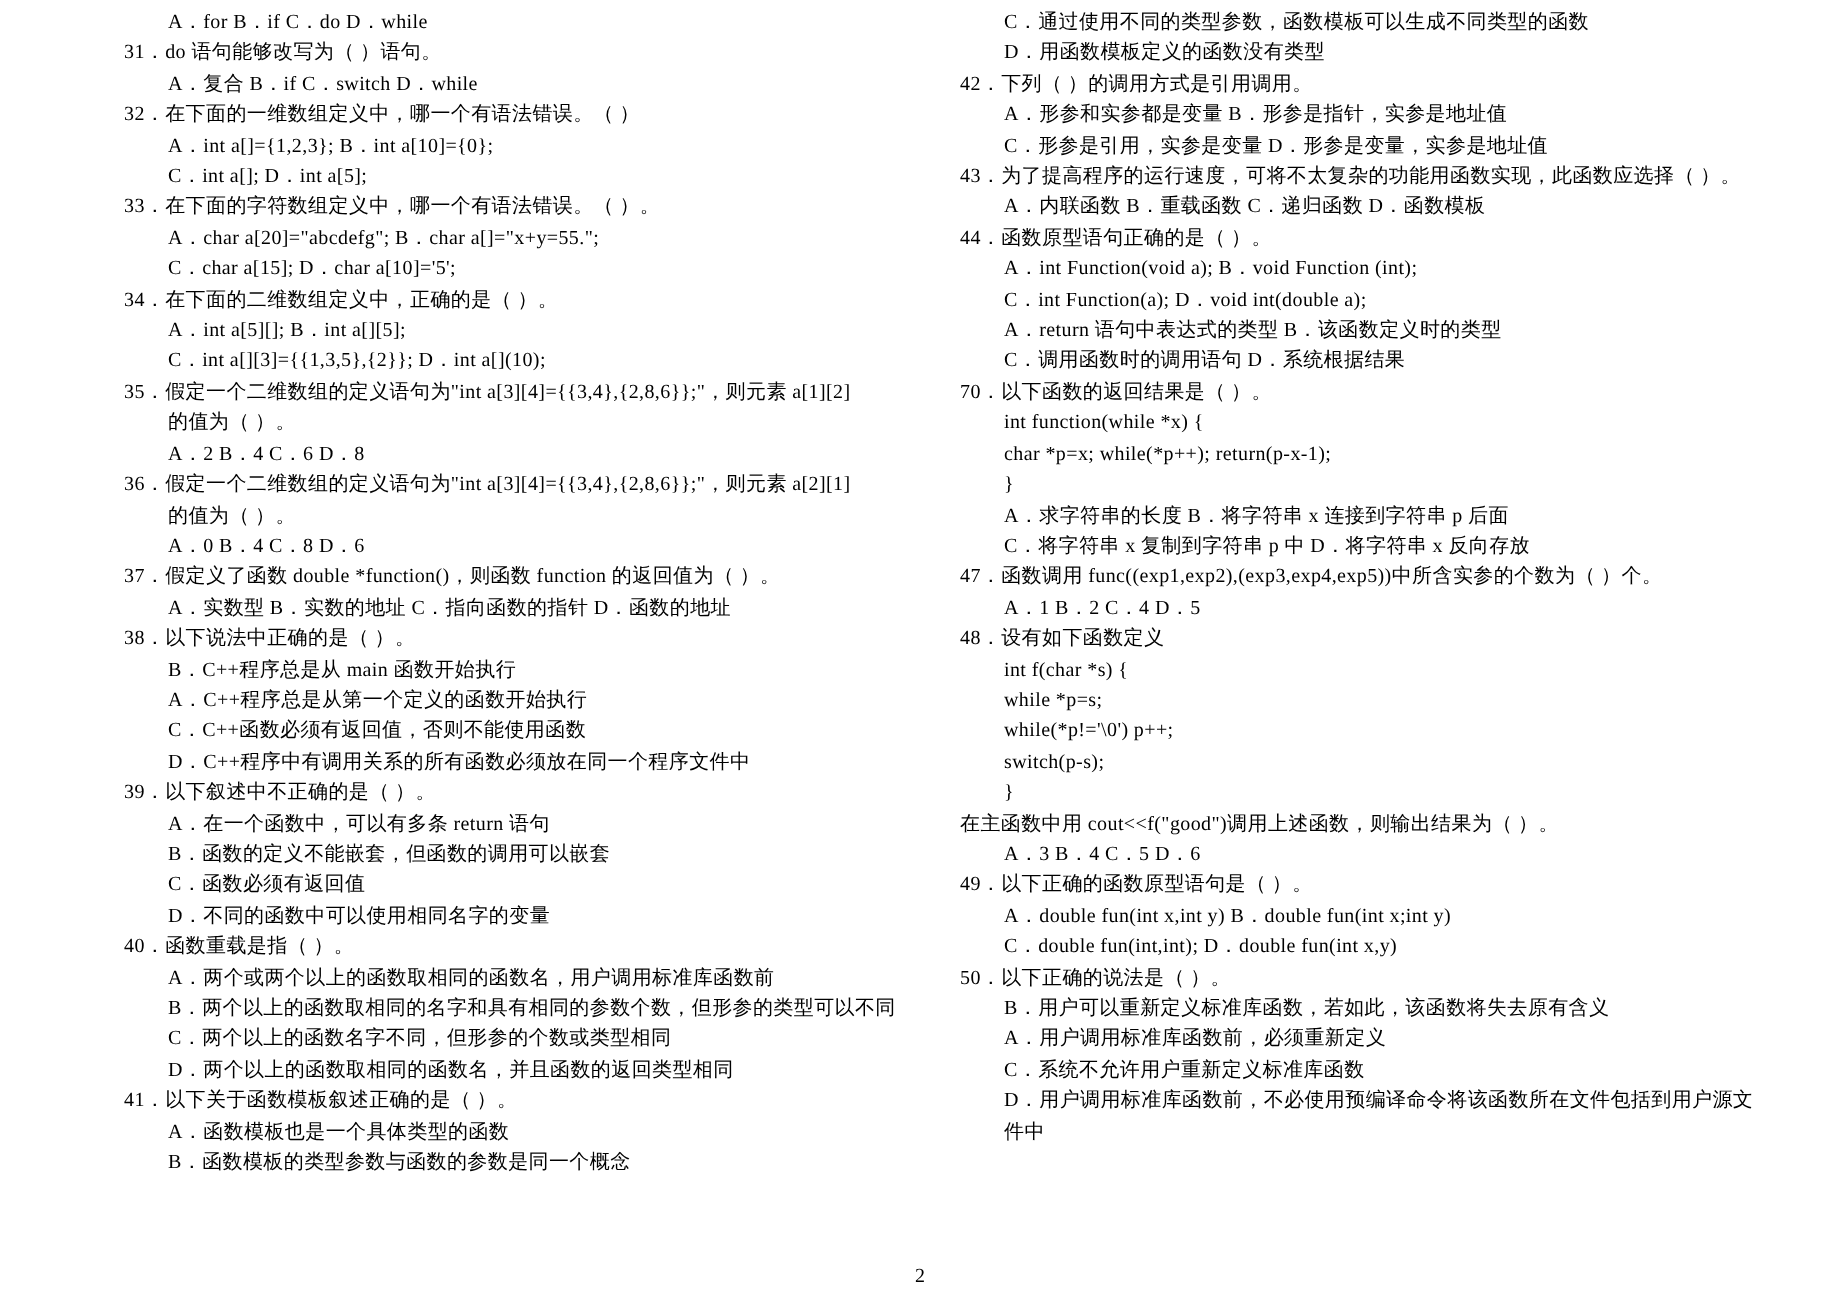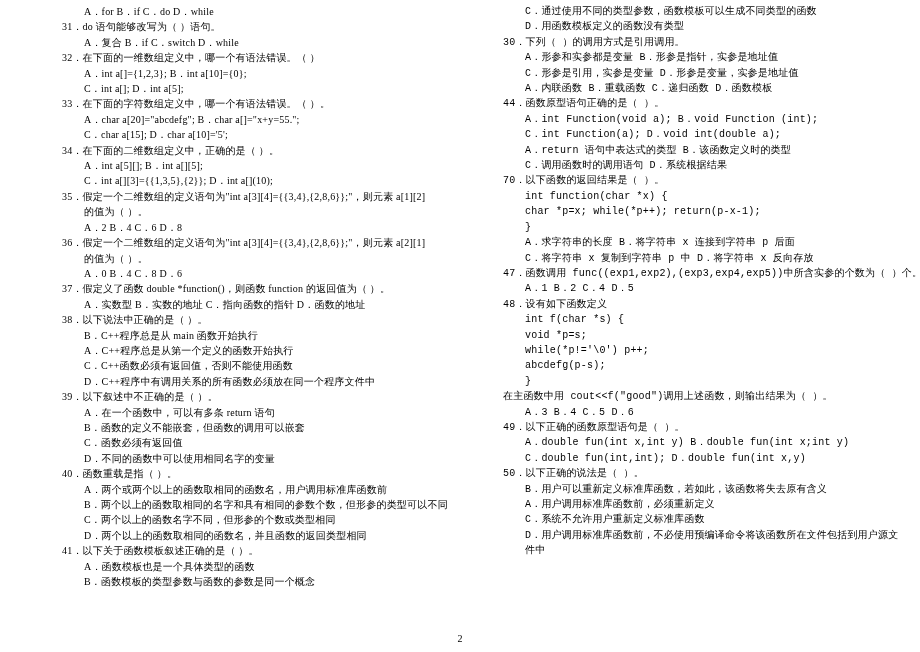--- a/index.html
+++ b/index.html
@@ -9,27 +9,26 @@
       background: #fff;
       font-family: "SimSun", "宋体", serif;
       font-size: 10px;
       color: #000;
       position: relative;
       overflow: hidden;
     }
     .page {
       display: flex;
       padding: 4px 16px 0 0;
-      gap: 23px;
     }
     .column {
       padding: 0 20px;
     }
     .col-left { width: 460px; padding-left: 62px; }
-    .col-right { width: 460px; padding-left: 20px; padding-right: 40px; font-family: Liberation Mono, monospace; }
+    .col-right { width: 460px; padding-left: 20px; padding-right: 40px; }
     .line {
       line-height: 15.4px;
       white-space: nowrap;
       letter-spacing: 0.2px;
     }
     .indent1 { padding-left: 22px; }
     .page-num {
       position: absolute;
       bottom: 8px;
       left: 50%;
@@ -77,42 +76,43 @@
       <div class="line indent1">B．两个以上的函数取相同的名字和具有相同的参数个数，但形参的类型可以不同</div>
       <div class="line indent1">C．两个以上的函数名字不同，但形参的个数或类型相同</div>
       <div class="line indent1">D．两个以上的函数取相同的函数名，并且函数的返回类型相同</div>
       <div class="line ">41．以下关于函数模板叙述正确的是（     ）。</div>
       <div class="line indent1">A．函数模板也是一个具体类型的函数</div>
       <div class="line indent1">B．函数模板的类型参数与函数的参数是同一个概念</div>
     </div>
   <div class="column col-right" id="col-right">
       <div class="line indent1">C．通过使用不同的类型参数，函数模板可以生成不同类型的函数</div>
       <div class="line indent1">D．用函数模板定义的函数没有类型</div>
-      <div class="line ">30．下列（     ）的调用方式是引用调用。</div>
+      <div class="line ">42．下列（     ）的调用方式是引用调用。</div>
       <div class="line indent1">A．形参和实参都是变量          B．形参是指针，实参是地址值</div>
       <div class="line indent1">C．形参是引用，实参是变量       D．形参是变量，实参是地址值</div>
+      <div class="line ">43．为了提高程序的运行速度，可将不太复杂的功能用函数实现，此函数应选择（   ）。</div>
       <div class="line indent1">A．内联函数     B．重载函数     C．递归函数     D．函数模板</div>
       <div class="line ">44．函数原型语句正确的是（     ）。</div>
       <div class="line indent1">A．int Function(void a);        B．void Function (int);</div>
       <div class="line indent1">C．int Function(a);            D．void int(double a);</div>
       <div class="line indent1">A．return 语句中表达式的类型     B．该函数定义时的类型</div>
       <div class="line indent1">C．调用函数时的调用语句          D．系统根据结果</div>
       <div class="line ">70．以下函数的返回结果是（     ）。</div>
-      <div class="line indent1">int function(char *x) {</div>
+      <div class="line indent1">int function(while *x) {</div>
       <div class="line indent1">    char *p=x; while(*p++); return(p-x-1);</div>
       <div class="line indent1">}</div>
       <div class="line indent1">A．求字符串的长度               B．将字符串 x 连接到字符串 p 后面</div>
       <div class="line indent1">C．将字符串 x 复制到字符串 p 中   D．将字符串 x 反向存放</div>
       <div class="line ">47．函数调用 func((exp1,exp2),(exp3,exp4,exp5))中所含实参的个数为（   ）个。</div>
       <div class="line indent1">A．1     B．2     C．4     D．5</div>
       <div class="line ">48．设有如下函数定义</div>
       <div class="line indent1">int f(char *s) {</div>
-      <div class="line indent1">       void *p=s;</div>
+      <div class="line indent1">       while *p=s;</div>
       <div class="line indent1">       while(*p!='\0') p++;</div>
-      <div class="line indent1">       abcdefg(p-s);</div>
+      <div class="line indent1">       switch(p-s);</div>
       <div class="line indent1">   }</div>
       <div class="line ">在主函数中用 cout&lt;&lt;f("good")调用上述函数，则输出结果为（     ）。</div>
       <div class="line indent1">A．3     B．4     C．5     D．6</div>
       <div class="line ">49．以下正确的函数原型语句是（     ）。</div>
       <div class="line indent1">A．double fun(int x,int y)        B．double fun(int x;int y)</div>
       <div class="line indent1">C．double fun(int,int);           D．double fun(int x,y)</div>
       <div class="line ">50．以下正确的说法是（     ）。</div>
       <div class="line indent1">B．用户可以重新定义标准库函数，若如此，该函数将失去原有含义</div>
       <div class="line indent1">A．用户调用标准库函数前，必须重新定义</div>
       <div class="line indent1">C．系统不允许用户重新定义标准库函数</div>

